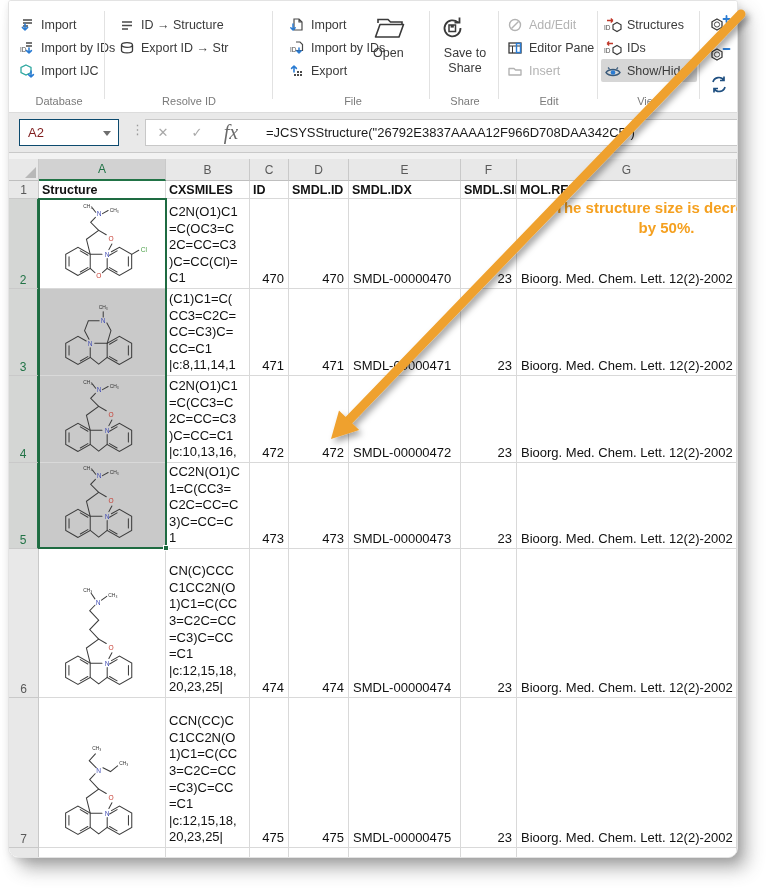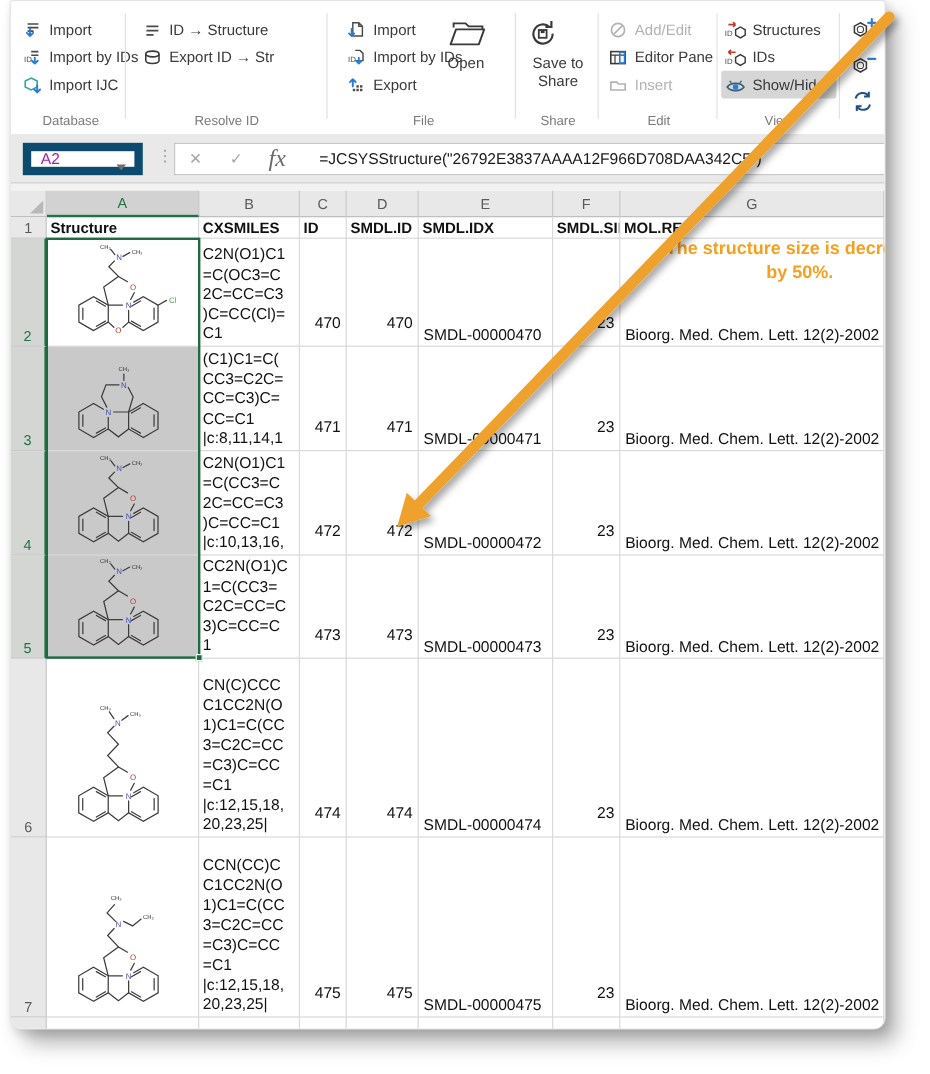--- a/index.html
+++ b/index.html
@@ -17,22 +17,22 @@
   .ritems{position:absolute;top:6px;left:0;right:0;}
   .ri{display:flex;align-items:center;height:23px;font-size:12.5px;color:#3a3a3a;white-space:nowrap;cursor:default;padding:0 3px;border-radius:2px;text-align:right;}
   .ri .ic{width:18px;height:16px;margin-right:5px;flex:0 0 18px;display:flex;align-items:center;justify-content:center;}
   .ri.disabled{color:#b3b3b3;}
   .ri.active{background:#d6d6d6;}
   .rsep{position:absolute;top:10px;height:88px;width:1px;background:#e2e2e2;}
   .bigbtn{position:absolute;display:flex;flex-direction:column;align-items:flex-start;font-size:12.5px;color:#3a3a3a;text-align:center;line-height:1.15;}
   .qicon{position:absolute;width:26px;height:24px;display:flex;align-items:center;justify-content:center;}
   
   #fbar{position:absolute;top:112px;left:0;right:0;height:40px;background:#e9e9e9;border-bottom:1px solid #c9c9c9;}
-  #namebox{position:absolute;left:10px;top:6px;width:100px;height:27px;background:#fff;border:7px solid #0c4a6e;
-           font-size:13px;color:#a21caf;display:flex;align-items:center;padding-left:8px;}
+  #namebox{position:absolute;left:10px;top:6px;width:100px;height:27px;background:#fff;border:1px solid #0c4a6e;
+           font-size:13px;color:#7f1d1d;display:flex;align-items:center;padding-left:8px;}
   #namebox .dd{position:absolute;right:7px;top:11px;width:0;height:0;border-left:4px solid transparent;border-right:4px solid transparent;border-top:5px solid #6e6e6e;}
   #fdots{position:absolute;left:122px;top:9px;color:#9a9a9a;font-size:13px;letter-spacing:0;}
   #fxbox{position:absolute;left:136px;right:0;top:6px;height:27px;background:#fff;border:1px solid #c8c8c8;border-right:none;
          font-size:13px;color:#1a1a1a;display:flex;align-items:center;}
   .fbtn{color:#a8a8a8;font-size:13px;width:34px;text-align:center;}
   .fx{font-style:italic;font-family:"Liberation Serif",serif;color:#6a6a6a;font-size:20px;width:34px;text-align:center;}
   #formula{margin-left:18px;white-space:nowrap;}
   
   #gap{position:absolute;top:152px;left:0;right:0;height:6px;background:#f2f2f2;}
   #sheet{position:absolute;top:158px;left:0;right:0;bottom:0;background:#fff;}
@@ -47,21 +47,21 @@
   .cell{border-right:1px solid #d9d9d9;border-bottom:1px solid #d9d9d9;overflow:hidden;position:relative;
         font-size:13px;color:#111;display:flex;}
   .gut{width:30px;background:#e8e8e8;border-right:1px solid #c9c9c9;border-bottom:1px solid #c9c9c9;
        font-size:12px;color:#595959;display:flex;align-items:flex-end;justify-content:center;padding-bottom:1px;}
   .gut.sel{background:#d4d6d4;color:#217346;border-right:2px solid #217346;}
   .w-a{width:127px;}.w-b{width:84px;}.w-c{width:39px;}.w-d{width:60px;}.w-e{width:112px;}.w-f{width:56px;}.w-g{flex:1;}
   .hdrcell{font-weight:bold;font-size:12.5px;align-items:center;padding:0 3px;white-space:nowrap;}
   .cell.molcell{align-items:center;justify-content:center;}
   .cell.molcell.selbg{background:#c9c9c9;}
   .cell.txt-b{align-items:flex-end;padding:0 2px 1px 3px;white-space:pre-line;line-height:16.6px;}
-  .cell.num{align-items:flex-end;justify-content:flex-end;padding:0 4px 12px 0;}
+  .cell.num{align-items:flex-end;justify-content:flex-end;padding:0 4px 2px 0;}
   .cell.txt-l{align-items:flex-end;padding:0 2px 2px 4px;white-space:nowrap;}
   #selbox{position:absolute;left:29px;border:2px solid #1e6b41;pointer-events:none;}
   #selbox .handle{position:absolute;right:-4px;bottom:-4px;width:6px;height:6px;background:#1e6b41;border:1px solid #fff;}
   #sliver{display:flex;}
   #sliver .cell{border-bottom:none;height:12px;}
   
   #annotation{position:absolute;left:545px;top:197px;width:225px;text-align:center;font-weight:bold;
               font-size:15px;line-height:20px;color:#f5a01f;z-index:30;}
   #arrow-overlay{position:absolute;left:0;top:0;width:775px;height:895px;pointer-events:none;z-index:40;}
   svg text{font-family:"Liberation Sans",sans-serif;}

